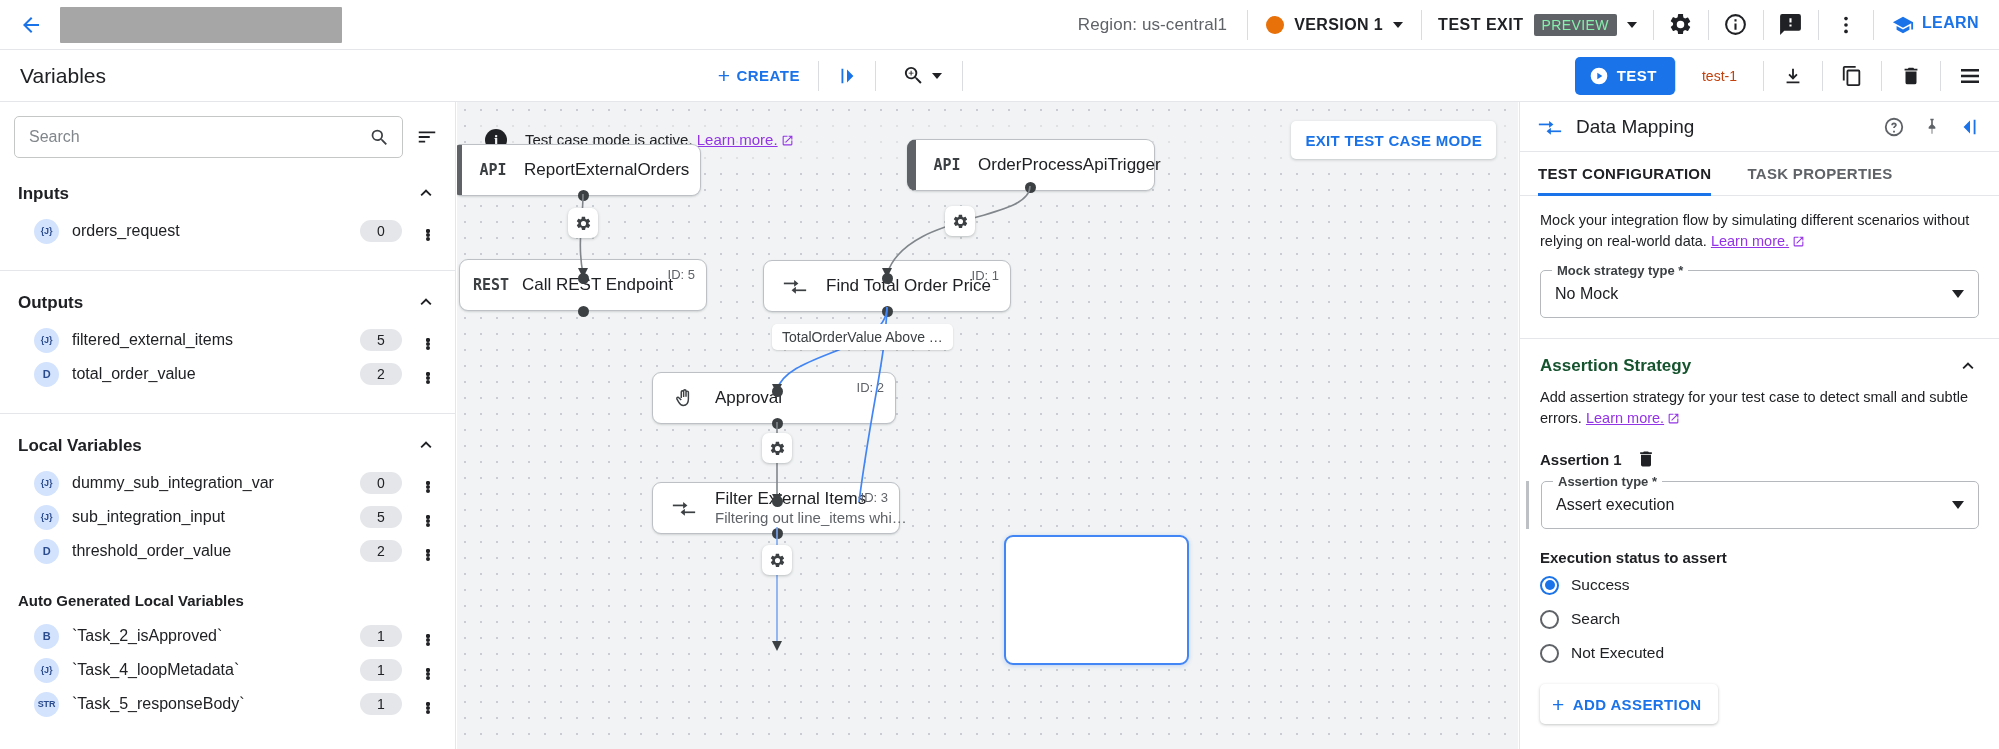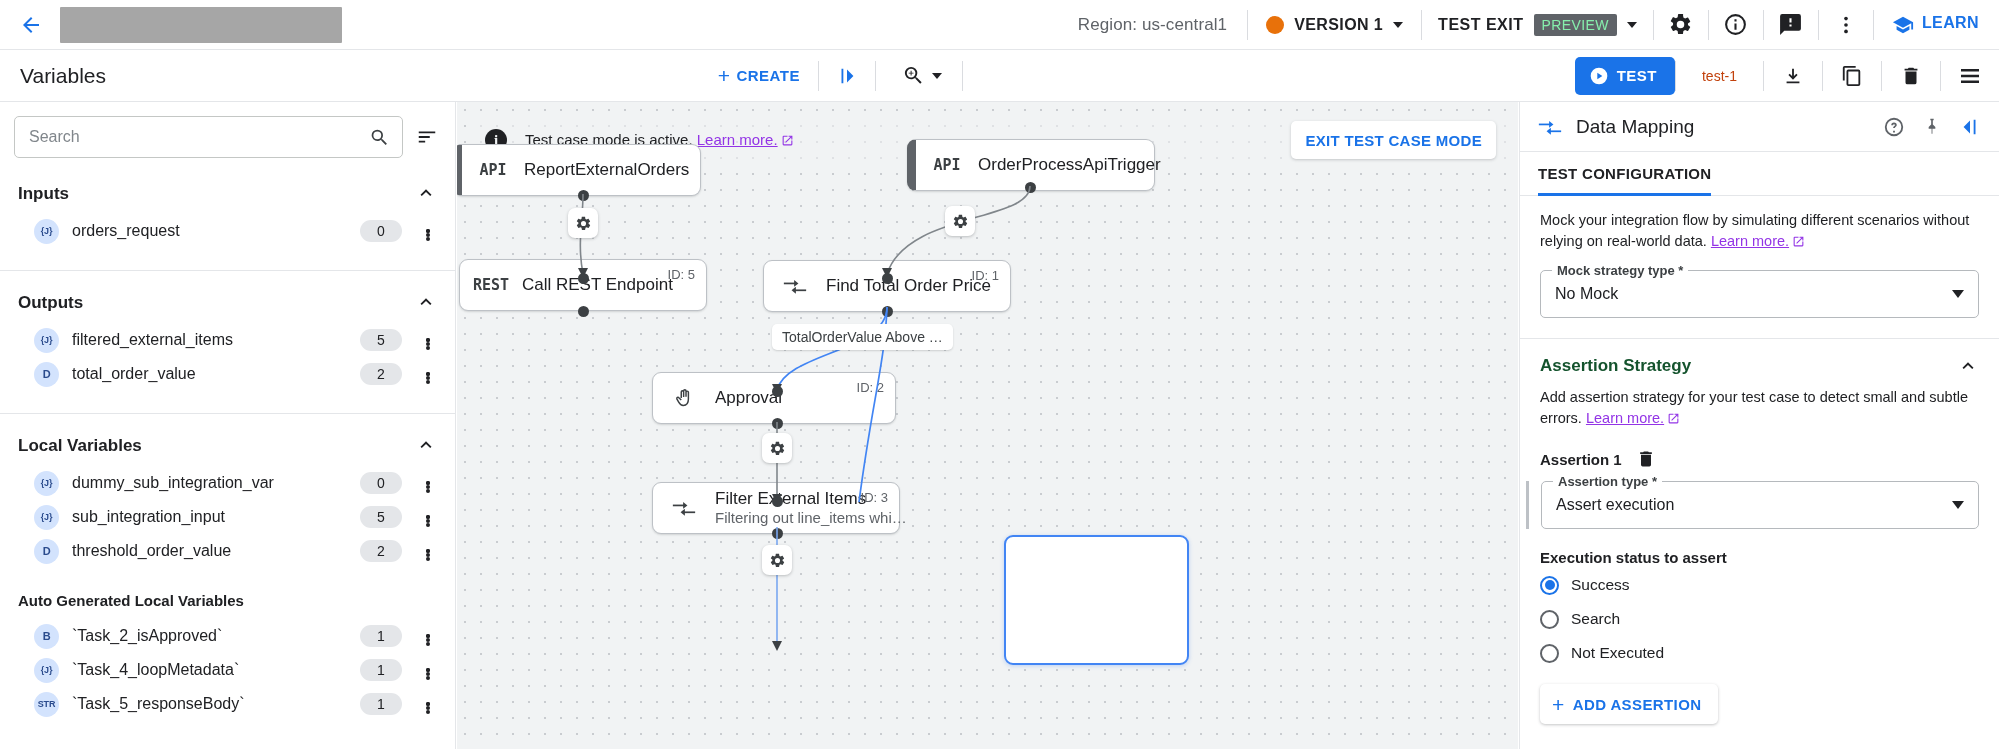--- a/index.html
+++ b/index.html
@@ -683,20 +683,23 @@
               <path fill="currentColor" d="M16 4h2v16h-2V4zM5 12l7 7V5l-7 7z"></path>
             </svg>
         </span>
       </span>
     </div>
 
     <div class="tabs">
       <div class="tab active">
         <span>TEST CONFIGURATION</span>
       </div>
+      <div class="tab">
+        <span>TASK PROPERTIES</span>
+      </div>
     </div>
 
     <div class="rp-body">
       <div class="rp-desc">
         <span>Mock your integration flow by simulating different scenarios without relying on real-world data.</span>
         <a href="#">Learn more.</a><span class="ext-link"><svg width="13" height="13" viewBox="0 0 24 24">
               <path fill="currentColor" d="M19 19H5V5h7V3H5a2 2 0 0 0-2 2v14a2 2 0 0 0 2 2h14a2 2 0 0 0 2-2v-7h-2v7zM14 3v2h3.6l-9.8 9.8 1.4 1.4L19 6.4V10h2V3h-7z"></path>
             </svg></span>
       </div>
 

